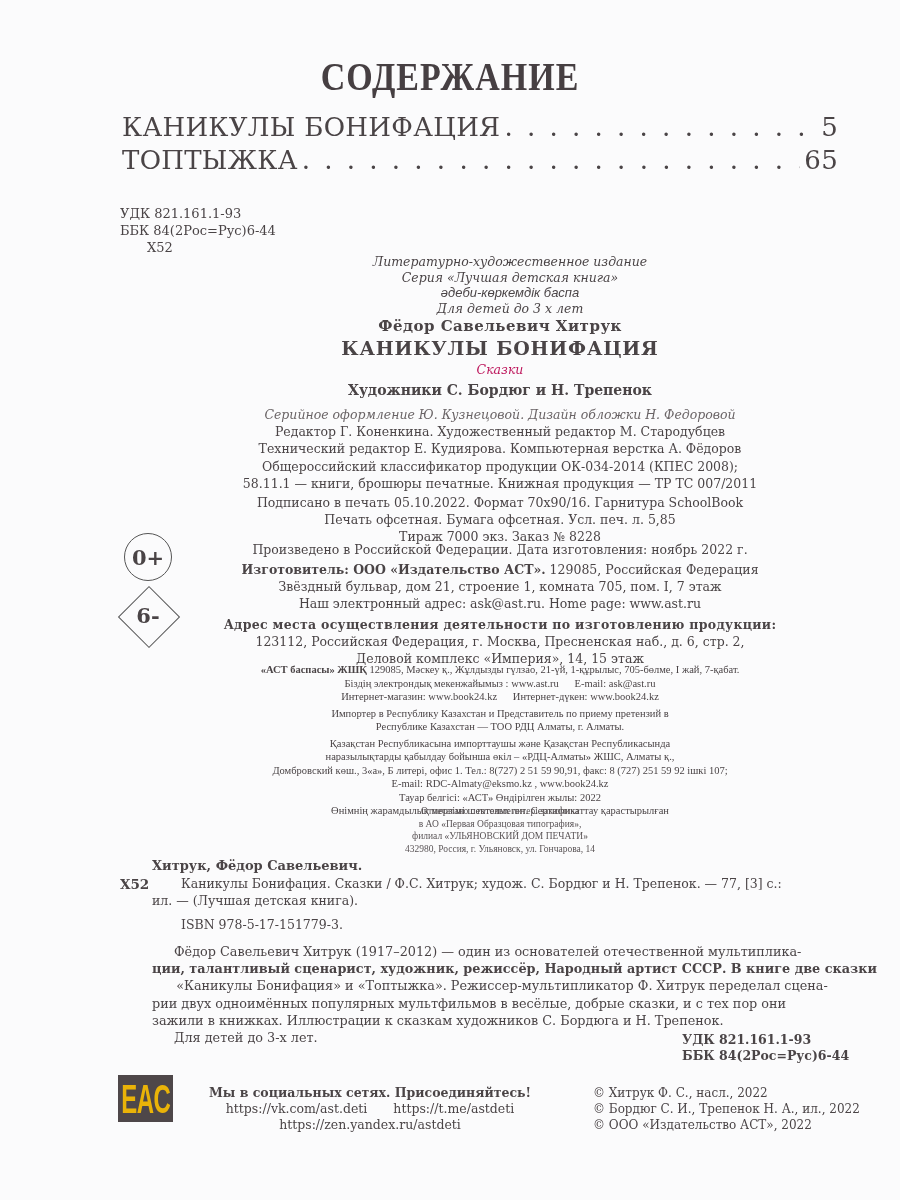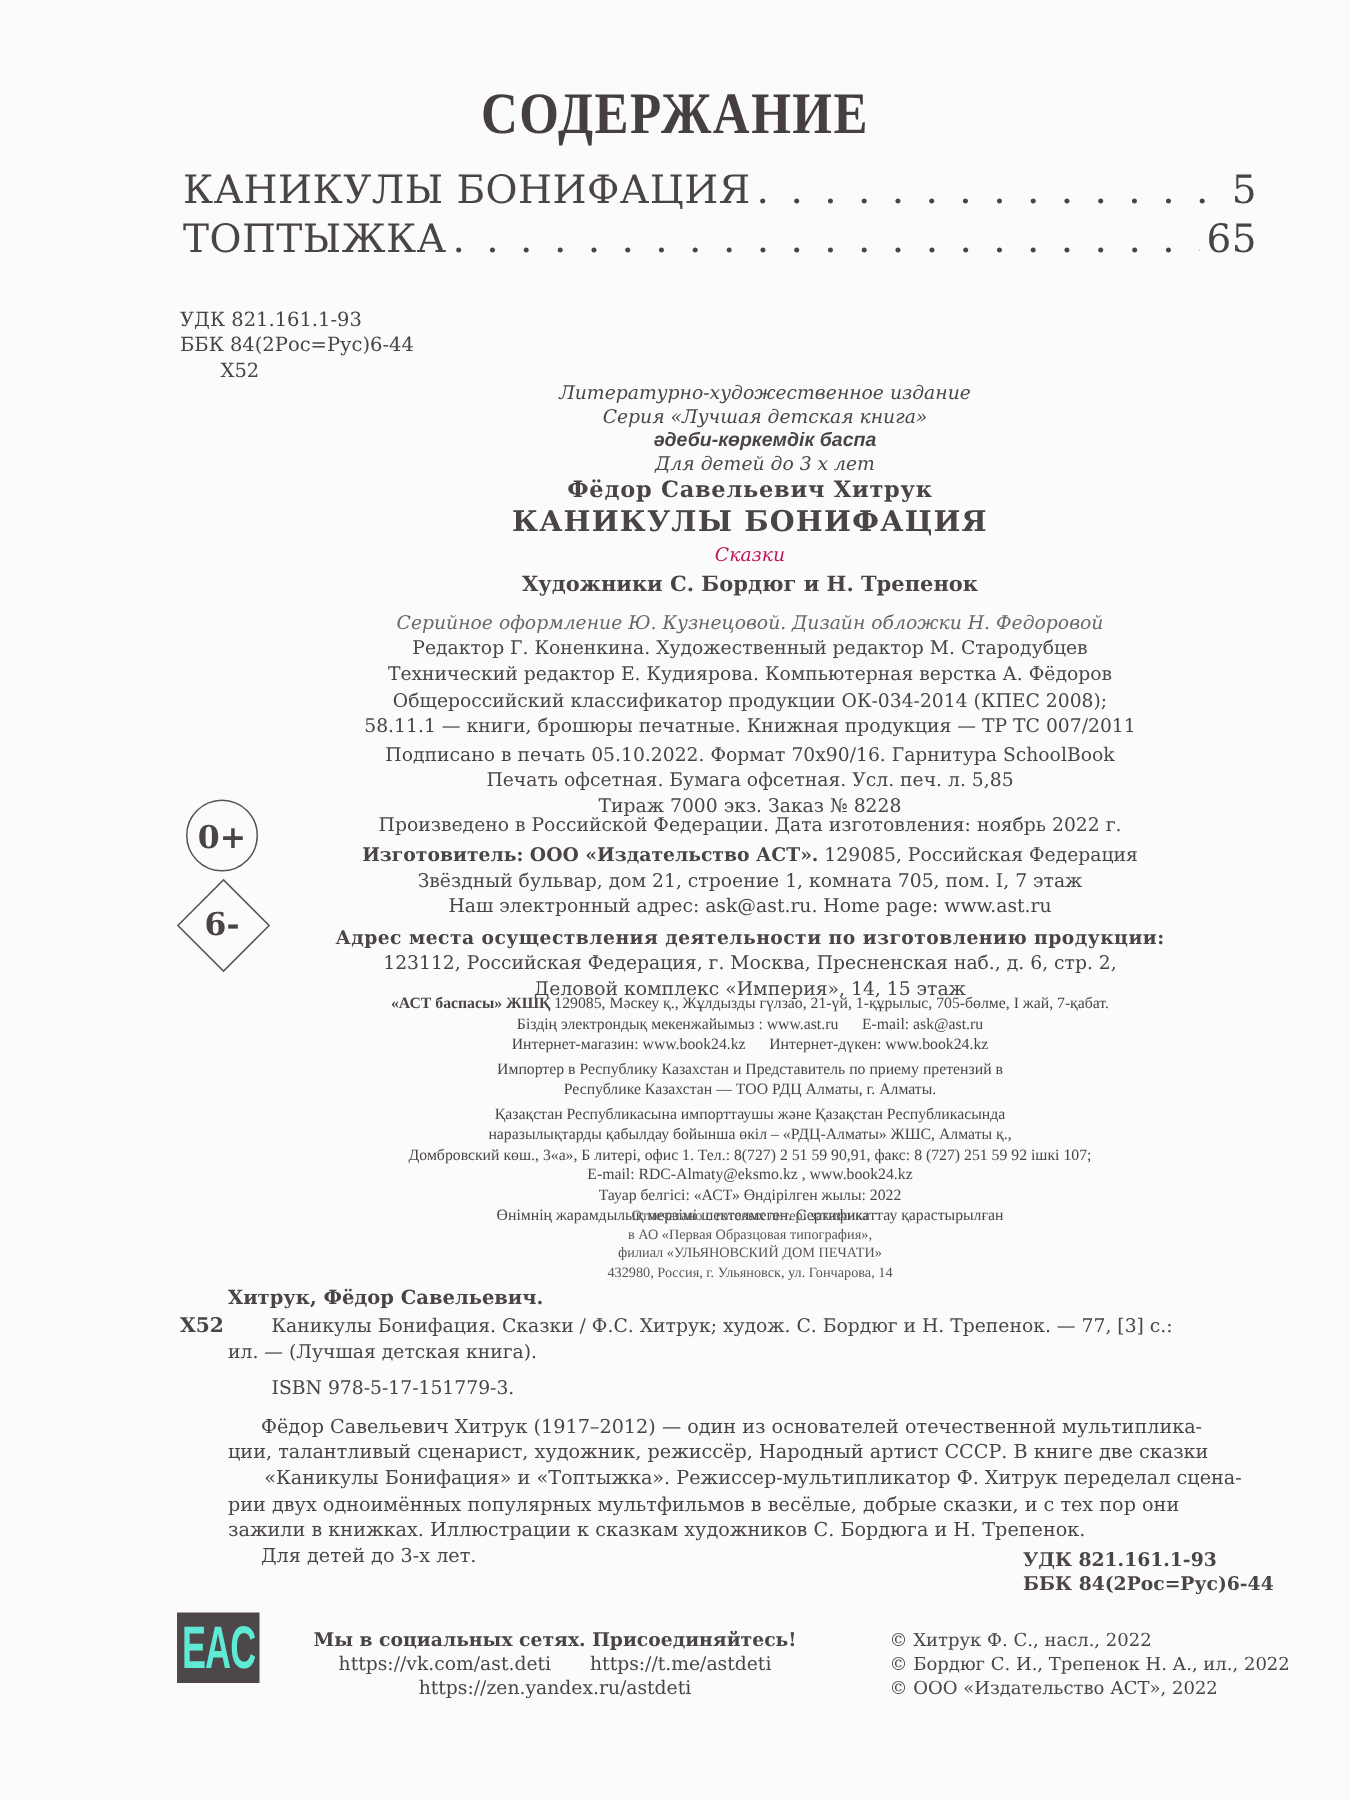--- a/index.html
+++ b/index.html
@@ -23,21 +23,21 @@
   .cls { font-size:13px; line-height:17px; font-family:"DejaVu Serif", serif; }
   .small { font-size:12.5px; line-height:17px; }
   .tiny { font-size:10.5px; line-height:13.5px; font-family:"Liberation Serif", serif; }
 
   .badge-circle { left:124px; top:533px; width:46px; height:46px; border:1.3px solid #555; border-radius:50%;
     display:flex; align-items:center; justify-content:center; font-size:21px; font-weight:bold; }
   .badge-diamond { left:127px; top:595px; width:42px; height:42px; border:1.3px solid #555; transform:rotate(45deg); }
   .badge-diamond-text { left:120px; top:600px; width:56px; text-align:center; font-size:21px; font-weight:bold; line-height:32px; }
 
   .eac { left:118px; top:1075px; width:55px; height:47px; background:#4e4749; display:flex;
-    align-items:center; justify-content:center; color:#5eead4; font-family:"Liberation Sans", sans-serif;
+    align-items:center; justify-content:center; color:#eab308; font-family:"Liberation Sans", sans-serif;
     font-size:40px; font-weight:bold; letter-spacing:-1px; line-height:1; }
   .eac span { display:inline-block; transform:scaleX(0.6); }
 </style>
 </head>
 <body>
 
 <div class="abs center" id="toc-title">СОДЕРЖАНИЕ</div>
 <div class="abs toc-row" style="top:112px;">
   <span>КАНИКУЛЫ БОНИФАЦИЯ</span>
   <span class="leader"></span>
@@ -51,21 +51,21 @@
 
 <div class="abs cls" style="left:120px; top:205px;">
   <div>УДК  821.161.1-93</div>
   <div>ББК  84(2Рос=Рус)6-44</div>
   <div style="padding-left:27px;">Х52</div>
 </div>
 
 <div class="abs center i" style="left:250px; width:520px; top:254px; font-size:12.5px; line-height:15.5px; font-family:'DejaVu Serif',serif;">
   <div>Литературно-художественное издание</div>
   <div>Серия «Лучшая детская книга»</div>
-  <div class="sans" style="font-size:13px;font-weight:bold;">әдеби-көркемдік баспа</div>
+  <div class="sans" style="font-size:13px;">әдеби-көркемдік баспа</div>
   <div>Для детей до 3 х лет</div>
 </div>
 
 <div class="abs center" style="left:200px; width:600px; top:316px;">
   <div class="b" style="font-size:15px; line-height:20px; letter-spacing:0.5px;">Фёдор Савельевич Хитрук</div>
   <div class="b" style="font-size:19px; line-height:24px; letter-spacing:0.8px;">КАНИКУЛЫ БОНИФАЦИЯ</div>
   <div class="i" style="font-size:12.5px; line-height:19px; color:#be185d;">Сказки</div>
   <div class="b" style="font-size:14px; line-height:22px;">Художники С. Бордюг и Н. Трепенок</div>
 </div>
 
@@ -122,21 +122,21 @@
 </div>
 
 <div class="abs b" style="left:152px; top:858px; font-size:13px;">Хитрук, Фёдор Савельевич.</div>
 <div class="abs b" style="left:120px; top:876px; font-size:13.5px;">Х52</div>
 <div class="abs" style="left:181px; top:876px; font-size:12.5px; white-space:nowrap;">Каникулы Бонифация. Сказки / Ф.С. Хитрук; худож. С. Бордюг и Н. Трепенок. — 77, [3] с.:</div>
 <div class="abs" style="left:152px; top:893px; font-size:12.5px;">ил. — (Лучшая детская книга).</div>
 <div class="abs" style="left:181px; top:917px; font-size:12.5px;">ISBN 978-5-17-151779-3.</div>
 
 <div class="abs" style="left:152px; width:700px; top:943px; font-size:12.8px; line-height:17.2px;">
   <div style="text-indent:22px; white-space:nowrap;">Фёдор Савельевич Хитрук (1917–2012) — один из основателей отечественной мультиплика-</div>
-  <div style="white-space:nowrap;">ции, талантливый сценарист, художник, режиссёр, Народный артист СССР. В книге две сказки</div>
+  <div style="white-space:nowrap;font-weight:bold;">ции, талантливый сценарист, художник, режиссёр, Народный артист СССР. В книге две сказки</div>
   <div style="white-space:nowrap;text-align:center;">«Каникулы Бонифация» и «Топтыжка». Режиссер-мультипликатор Ф. Хитрук переделал сцена-</div>
   <div style="white-space:nowrap;">рии двух одноимённых популярных мультфильмов в весёлые, добрые сказки, и с тех пор они</div>
   <div style="white-space:nowrap;">зажили в книжках. Иллюстрации к сказкам художников С. Бордюга и Н. Трепенок.</div>
   <div style="text-indent:22px;">Для детей до 3-х лет.</div>
 </div>
 
 <div class="abs b" style="left:682px; top:1032px; font-size:12.5px; line-height:16px;">
   <div>УДК 821.161.1-93</div>
   <div>ББК 84(2Рос=Рус)6-44</div>
 </div>

